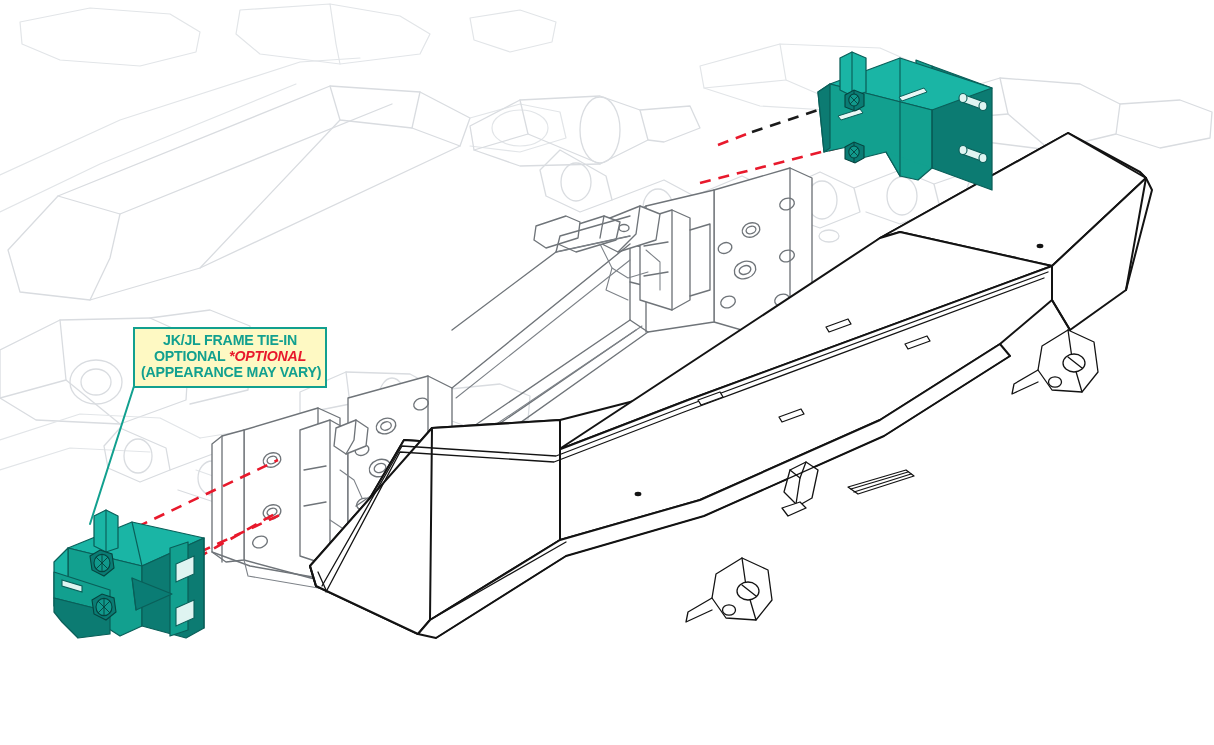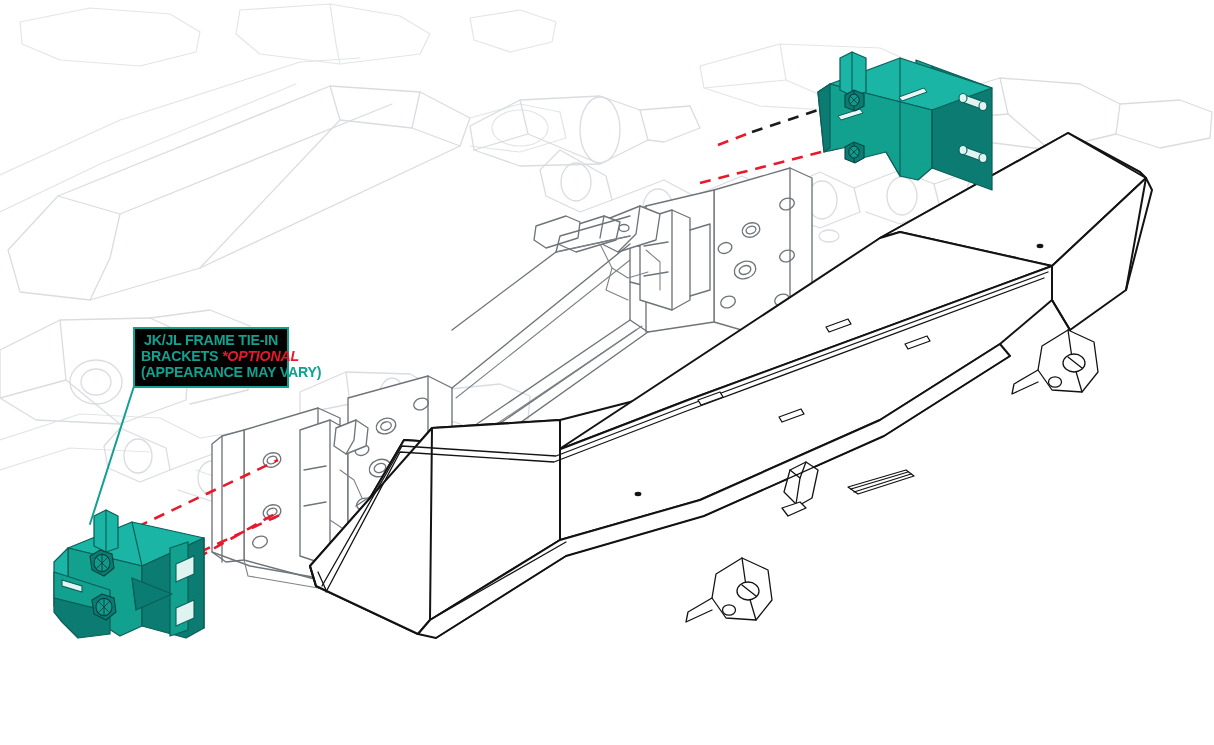--- a/index.html
+++ b/index.html
@@ -21,24 +21,24 @@
     position: absolute;
     inset: 0;
     width: 1214px;
     height: 745px;
   }
   
   #callout {
     position: absolute;
     left: 133px;
     top: 327px;
-    width: 156px;
+    width: 194px;
     box-sizing: border-box;
     border: 2px solid #12a08f;
-    background: #000000;
+    background: #fef9c3;
     padding: 4px 6px 5px 6px;
     text-align: center;
     line-height: 1.12;
   }
   #callout .cline {
     font-size: 14.2px;
     font-weight: bold;
     letter-spacing: -0.2px;
     color: #12a08f;
     white-space: nowrap;
@@ -462,17 +462,17 @@
         <path d="M98 601 L110 613 M98 613 L110 601 M104 598 L104 616" stroke="#06433e" stroke-width="0.95" fill="none"></path>
       </g>
     </g>
 
     <path class="leader" d="M135 383 L90 524"></path>
 
   </svg>
 
   <div id="callout">
     <div class="cline">JK/JL FRAME TIE-IN</div>
-    <div class="cline"><span>BRACKETS </span><span class="red">*OPTIONAL</span></div>
+    <div class="cline"><span>OPTIONAL </span><span class="red">*OPTIONAL</span></div>
     <div class="cline">(APPEARANCE MAY VARY)</div>
   </div>
 
 </div>
 
 </body></html>

